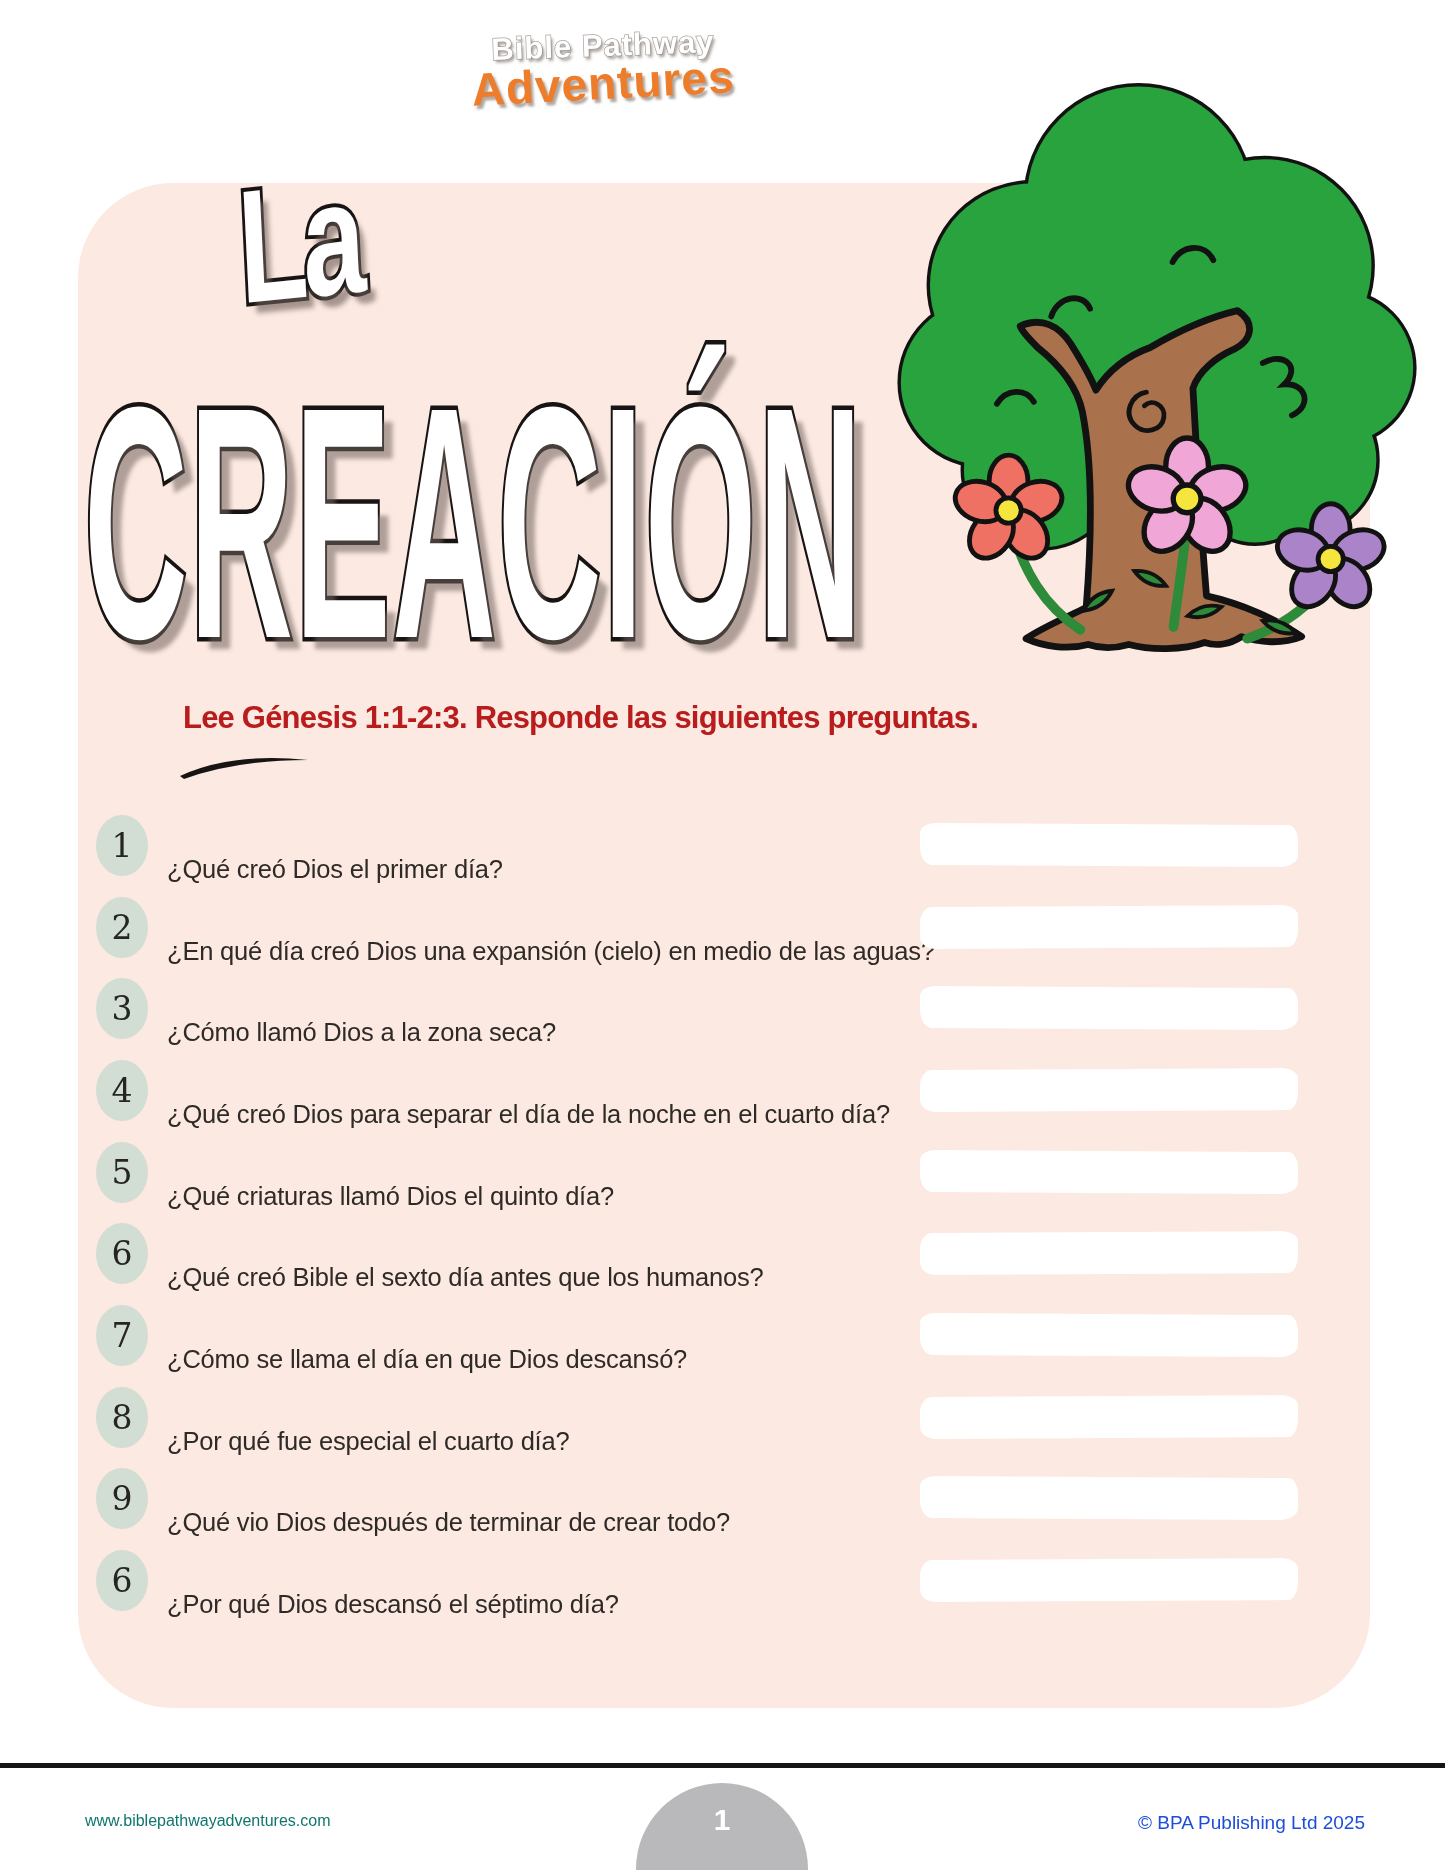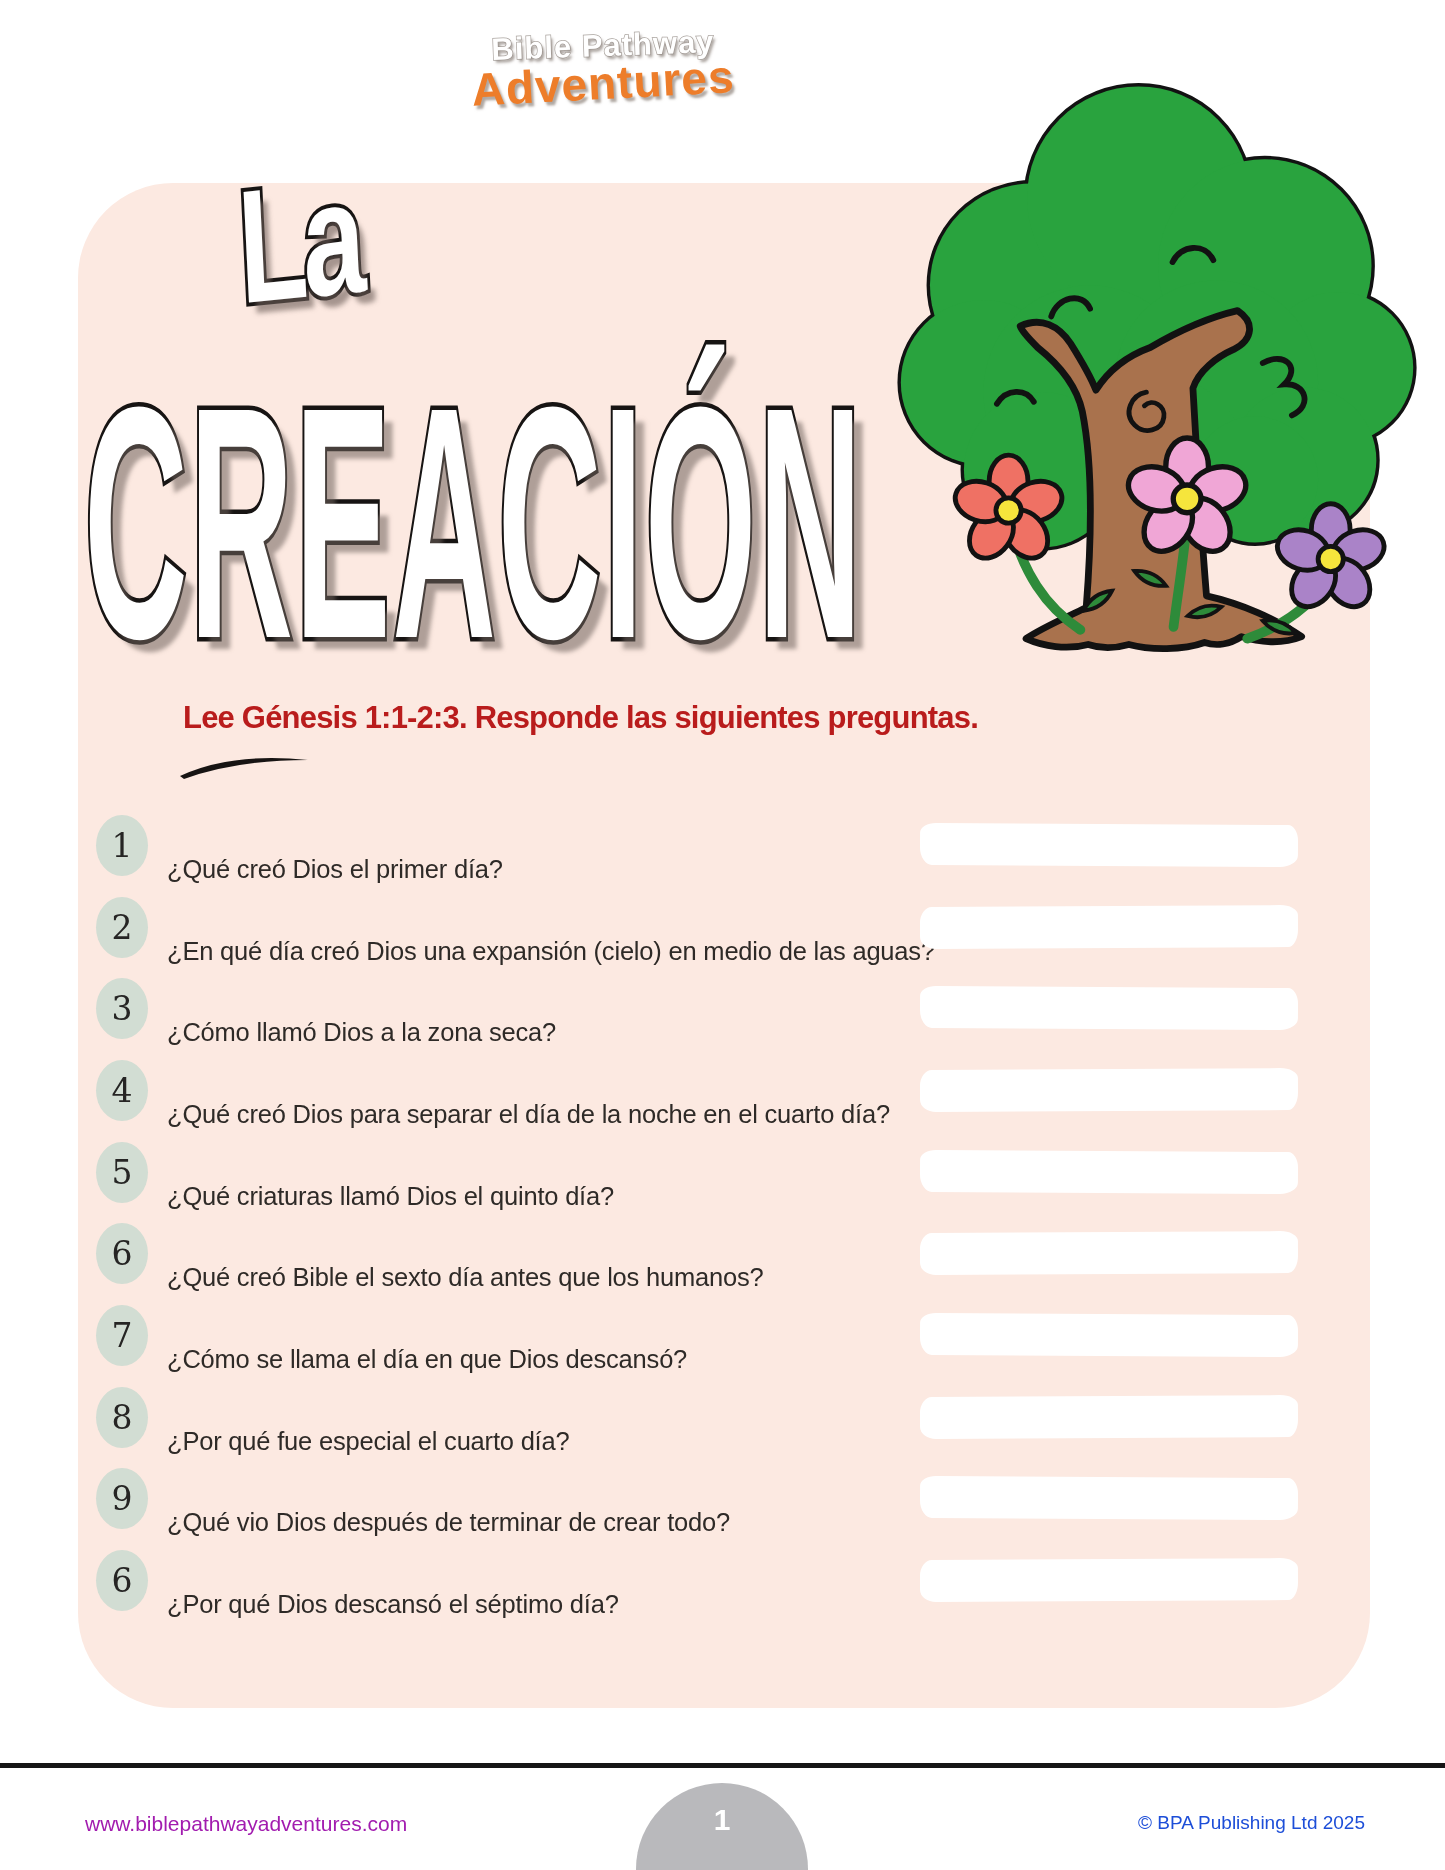--- a/index.html
+++ b/index.html
@@ -69,21 +69,21 @@
     transform:rotate(-0.3deg);
   }
   .q-row:nth-of-type(even) .answer-box {
     transform:rotate(0.35deg);
     border-radius:16px 10px 18px 12px / 10px 16px 12px 18px;
   }
   
   .tree { position:absolute; left:896px; top:60px; width:524px; height:606px; }
   
   .footer-rule { position:absolute; left:0; top:1763px; width:1445px; height:5px; background:#151515; }
-  .footer-site { position:absolute; left:85px; top:1812px; font-size:21px; color:#a21caf; }
+  .footer-site { position:absolute; left:85px; top:1812px; font-size:16px; color:#0f766e; }
   .footer-copy { position:absolute; right:80px; top:1812px; font-size:19px; color:#1d4ed8; }
   .page-circle {
     position:absolute; left:636px; top:1783px; width:172px; height:172px;
     border-radius:50%; background:#b9b9bc;
   }
   .page-num {
     position:absolute; left:0; top:20px; width:100%; text-align:center;
     font-size:30px; font-weight:bold; color:#ffffff;
   }
 </style>

